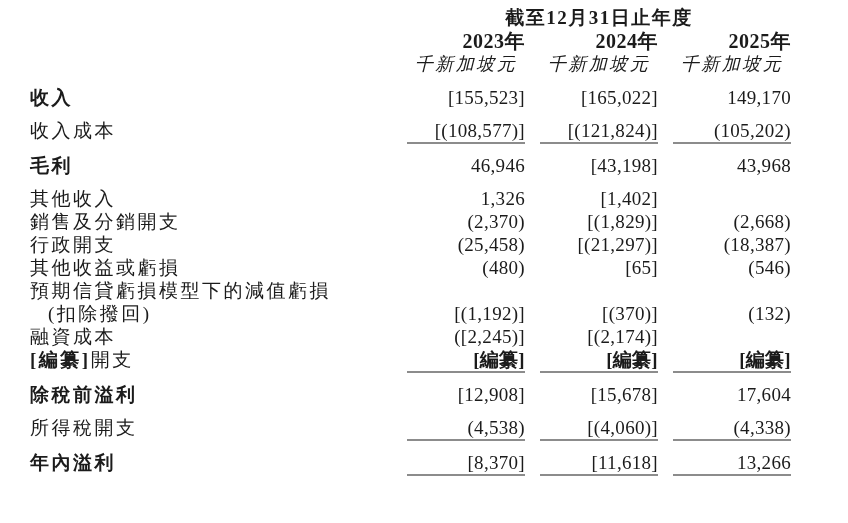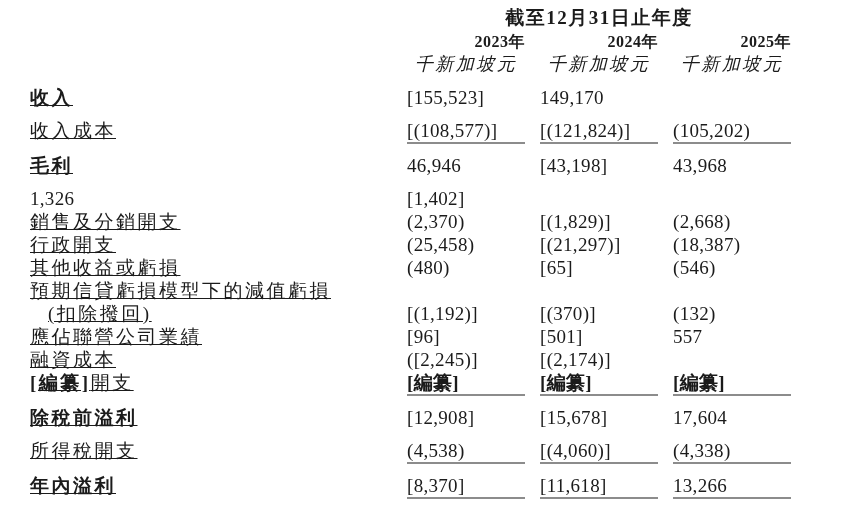--- a/index.html
+++ b/index.html
@@ -30,44 +30,43 @@
     text-align: center;
     font-weight: bold;
     font-size: 19px;
     letter-spacing: 1.5px;
     line-height: 24px;
     white-space: nowrap;
   }
   .year {
     text-align: right;
     font-weight: bold;
-    font-size: 16px;
+    font-size: 20px;
     letter-spacing: 0.5px;
     line-height: 23px;
   }
   .unit {
     text-align: center;
     font-style: italic;
     font-size: 18px;
     letter-spacing: 2.5px;
     line-height: 23px;
     white-space: nowrap;
   }
   .row { line-height: 23px; }
   .row.spaced { margin-top: 10px; }
   .label {
     font-size: 19px;
     letter-spacing: 2.5px;
     white-space: nowrap;
-    text-decoration: underline;
   }
   .label.indent { padding-left: 18px; }
   .bold { font-weight: bold; }
   .val {
-    text-align: left;
+    text-align: right;
     font-size: 19px;
     letter-spacing: 0.3px;
     white-space: nowrap;
   }
   .row.ruled .val {
     border-bottom: 2px solid #8c8c8c;
   }
 </style>
 </head>
 <body>
@@ -90,38 +89,40 @@
     <div class="cell"></div>
     <div class="cell unit">千新加坡元</div>
     <div class="cell unit">千新加坡元</div>
     <div class="cell unit">千新加坡元</div>
   </div>
 
   <div id="rows">
   <div class="grid row spaced">
     <div class="cell label bold">收入</div>
     <div class="cell val">[155,523]</div>
+    <div class="cell val">[165,022]</div>
     <div class="cell val">149,170</div>
   </div>
 
   <div class="grid row spaced ruled">
     <div class="cell label">收入成本</div>
     <div class="cell val">[(108,577)]</div>
     <div class="cell val">[(121,824)]</div>
     <div class="cell val">(105,202)</div>
   </div>
 
   <div class="grid row spaced">
     <div class="cell label bold">毛利</div>
     <div class="cell val">46,946</div>
     <div class="cell val">[43,198]</div>
     <div class="cell val">43,968</div>
   </div>
 
   <div class="grid row spaced">
+    <div class="cell label">其他收入</div>
     <div class="cell val">1,326</div>
     <div class="cell val">[1,402]</div>
   </div>
 
   <div class="grid row">
     <div class="cell label">銷售及分銷開支</div>
     <div class="cell val">(2,370)</div>
     <div class="cell val">[(1,829)]</div>
     <div class="cell val">(2,668)</div>
   </div>
@@ -147,26 +148,20 @@
     <div class="cell val"></div>
   </div>
 
   <div class="grid row">
     <div class="cell label indent">(扣除撥回)</div>
     <div class="cell val">[(1,192)]</div>
     <div class="cell val">[(370)]</div>
     <div class="cell val">(132)</div>
   </div>
 
-  <div class="grid row">
-    <div class="cell label">應佔聯營公司業績</div>
-    <div class="cell val">[96]</div>
-    <div class="cell val">[501]</div>
-    <div class="cell val">557</div>
-  </div>
 
   <div class="grid row">
     <div class="cell label">融資成本</div>
     <div class="cell val">([2,245)]</div>
     <div class="cell val">[(2,174)]</div>
   </div>
 
   <div class="grid row ruled">
     <div class="cell label"><span class="bold">[編纂]</span>開支</div>
     <div class="cell val bold">[編纂]</div>

